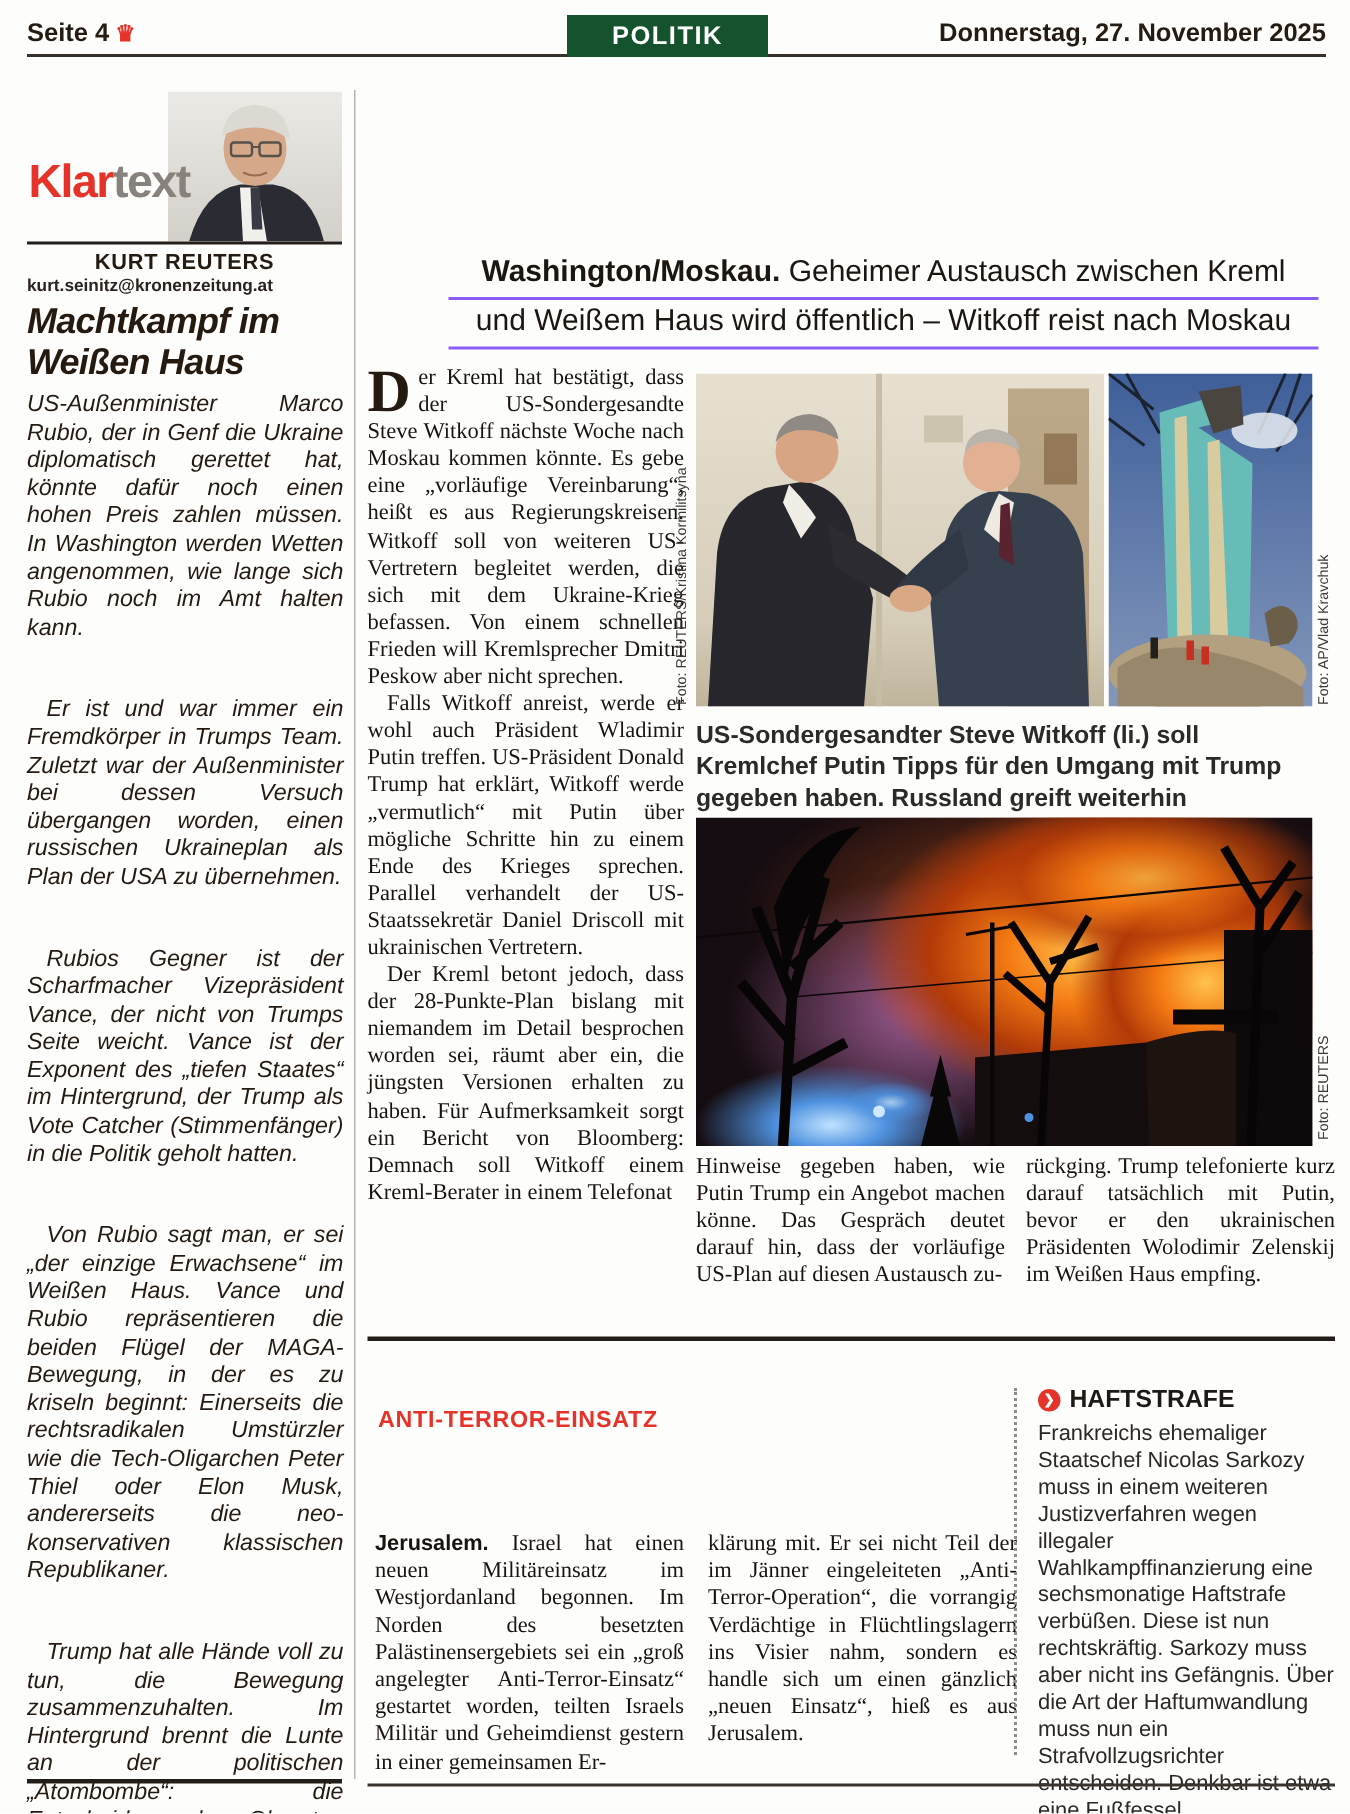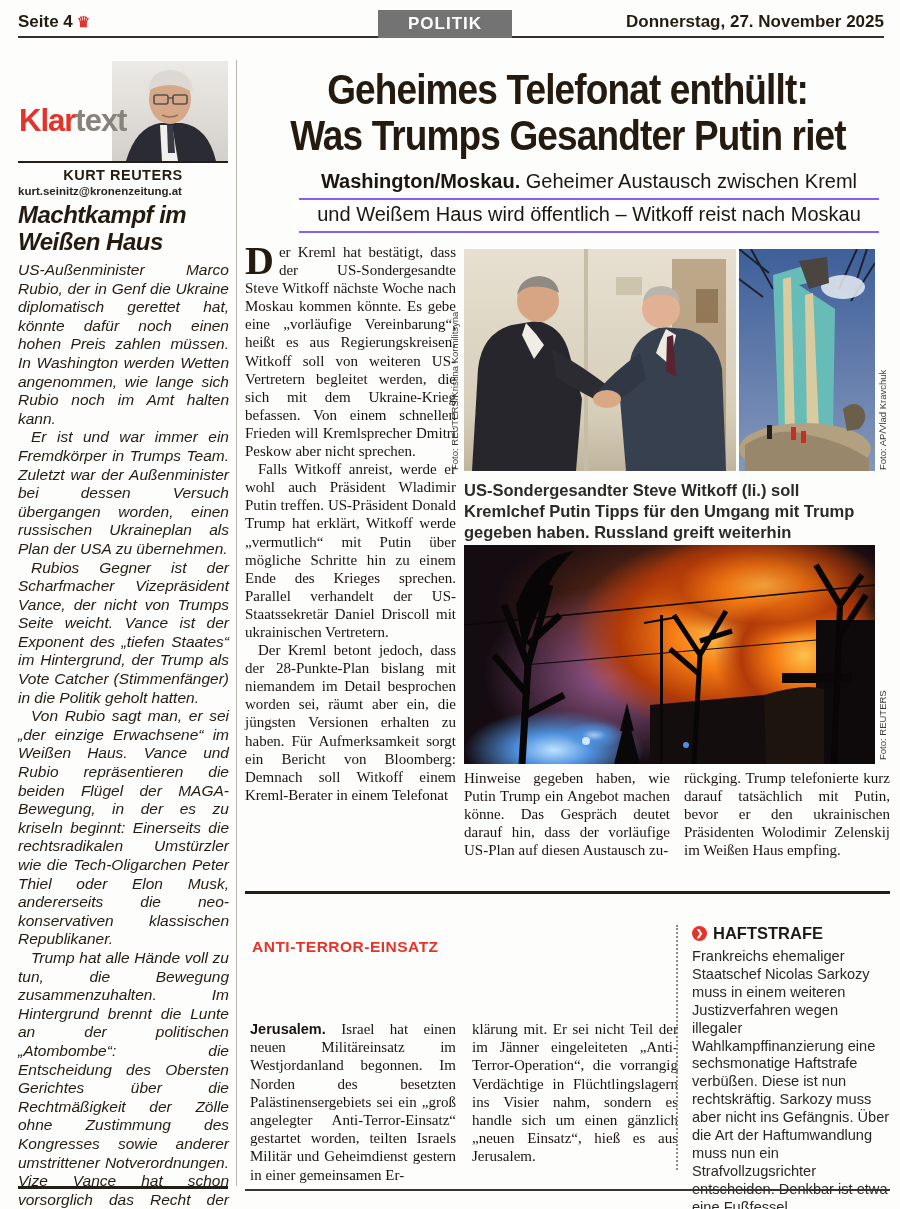--- a/index.html
+++ b/index.html
@@ -4,38 +4,38 @@
 <style>
   html,body{margin:0;padding:0;background:#ffffff;}
   .page{position:relative;width:900px;height:1209px;background:#fdfdfc;overflow:hidden;
         font-family:"Liberation Sans",sans-serif;color:#1e1812;}
   .abs{position:absolute;}
 
   
   .page-label{left:18px;top:12px;font-size:17px;font-weight:bold;color:#241c12;}
   .crown{color:#e5332a;font-size:15px;margin-left:4px;}
   .hrule{background:#36302a;height:2px;}
-  .politik-box{left:378px;top:10px;width:134px;height:28px;background:#737373;color:#fff;
+  .politik-box{left:378px;top:10px;width:134px;height:28px;background:#14532d;color:#fff;
                display:flex;align-items:center;justify-content:center;font-weight:bold;
                font-size:17px;letter-spacing:1px;}
   .date{right:16px;top:12px;font-size:17px;font-weight:bold;color:#241c12;}
 
   
   .v-divider{left:236px;top:60px;width:1px;height:1126px;background:#b9b5ae;}
   .kl-logo{left:19px;top:103px;font-size:31px;font-weight:bold;letter-spacing:-1px;}
   .kl-logo .red{color:#e5332a;} .kl-logo .gray{color:#87827c;}
   .kl-author{left:18px;top:167px;width:210px;text-align:center;font-weight:bold;
              font-size:14.5px;letter-spacing:.5px;color:#241c12;}
   .kl-email{left:18px;top:185px;width:210px;text-align:left;font-weight:bold;
             font-size:11.5px;color:#2a241e;}
   .kl-title{left:18px;top:201px;width:212px;font-style:italic;font-weight:bold;
             font-size:24px;line-height:27px;color:#241a10;letter-spacing:-.5px;}
   .kl-body{left:18px;top:261px;width:211px;font-style:italic;font-size:15.5px;
            line-height:18.6px;text-align:justify;color:#241b12;}
-  .kl-body p{margin:0;} .kl-body p + p{text-indent:13px;}
+  .kl-body p{margin:0;} .kl-body p + p{text-indent:13px;margin-top:36px;}
 
   
   .headline{left:245px;top:66px;width:645px;text-align:center;font-weight:bold;
             color:#241a10;}
   .headline div{font-size:43px;line-height:46px;letter-spacing:-1px;
                 transform:scaleX(.86);transform-origin:center;white-space:nowrap;}
   .subhead{left:299px;top:167px;width:580px;font-size:20px;color:#1c1610;}
   .subhead .sh-line{padding:3px 0 5px 0;border-bottom:2px solid #8b5cf6;text-align:center;}
   .subhead b{font-weight:bold;}
 
@@ -119,24 +119,20 @@
   <div class="abs kl-title">Machtkampf im Weißen Haus</div>
   <div class="abs kl-body">
     <p>US-Außenminister Marco Rubio, der in Genf die Ukraine diplomatisch gerettet hat, könnte dafür noch einen hohen Preis zahlen müssen. In Washington werden Wetten angenommen, wie lange sich Rubio noch im Amt halten kann.</p>
     <p>Er ist und war immer ein Fremdkörper in Trumps Team. Zuletzt war der Außenminister bei dessen Versuch übergangen worden, einen russischen Ukraineplan als Plan der USA zu übernehmen.</p>
     <p>Rubios Gegner ist der Scharfmacher Vizepräsident Vance, der nicht von Trumps Seite weicht. Vance ist der Exponent des „tiefen Staates“ im Hintergrund, der Trump als Vote Catcher (Stimmenfänger) in die Politik geholt hatten.</p>
     <p>Von Rubio sagt man, er sei „der einzige Erwachsene“ im Weißen Haus. Vance und Rubio repräsentieren die beiden Flügel der MAGA-Bewegung, in der es zu kriseln beginnt: Einerseits die rechtsradikalen Umstürzler wie die Tech-Oligarchen Peter Thiel oder Elon Musk, andererseits die neo-konservativen klassischen Republikaner.</p>
     <p>Trump hat alle Hände voll zu tun, die Bewegung zusammenzuhalten. Im Hintergrund brennt die Lunte an der politischen „Atombombe“: die Entscheidung des Obersten Gerichtes über die Rechtmäßigkeit der Zölle ohne Zustimmung des Kongresses sowie anderer umstrittener Notverordnungen. Vize Vance hat schon vorsorglich das Recht der Justiz angezweifelt, in die Handlungsfreiheit des Präsidenten einzugreifen.</p>
   </div>
   <div class="abs bottom-rule-left"></div>
 
-  <div class="abs headline">
-    <div>Geheimes Telefonat enthüllt:</div>
-    <div>Was Trumps Gesandter Putin riet</div>
-  </div>
   <div class="abs subhead">
     <div class="sh-line"><b>Washington/Moskau.</b><span> Geheimer Austausch zwischen Kreml</span></div>
     <div class="sh-line">und Weißem Haus wird öffentlich – Witkoff reist nach Moskau</div>
   </div>
 
   <div class="abs art-col serif">
     <p><span class="dropcap">D</span><span>er Kreml hat bestätigt, dass der US-Sondergesandte Steve Witkoff nächste Woche nach Moskau kommen könnte. Es gebe eine „vorläufige Vereinbarung“, heißt es aus Regierungskreisen. Witkoff soll von weiteren US-Vertretern begleitet werden, die sich mit dem Ukraine-Krieg befassen. Von einem schnellen Frieden will Kremlsprecher Dmitri Peskow aber nicht sprechen.</span></p>
     <p>Falls Witkoff anreist, werde er wohl auch Präsident Wladimir Putin treffen. US-Präsident Donald Trump hat erklärt, Witkoff werde „vermutlich“ mit Putin über mögliche Schritte hin zu einem Ende des Krieges sprechen. Parallel verhandelt der US-Staatssekretär Daniel Driscoll mit ukrainischen Vertretern.</p>
     <p>Der Kreml betont jedoch, dass der 28-Punkte-Plan bislang mit niemandem im Detail besprochen worden sei, räumt aber ein, die jüngsten Versionen erhalten zu haben. Für Aufmerksamkeit sorgt ein Bericht von Bloomberg: Demnach soll Witkoff einem Kreml-Berater in einem Telefonat</p>
   </div>

